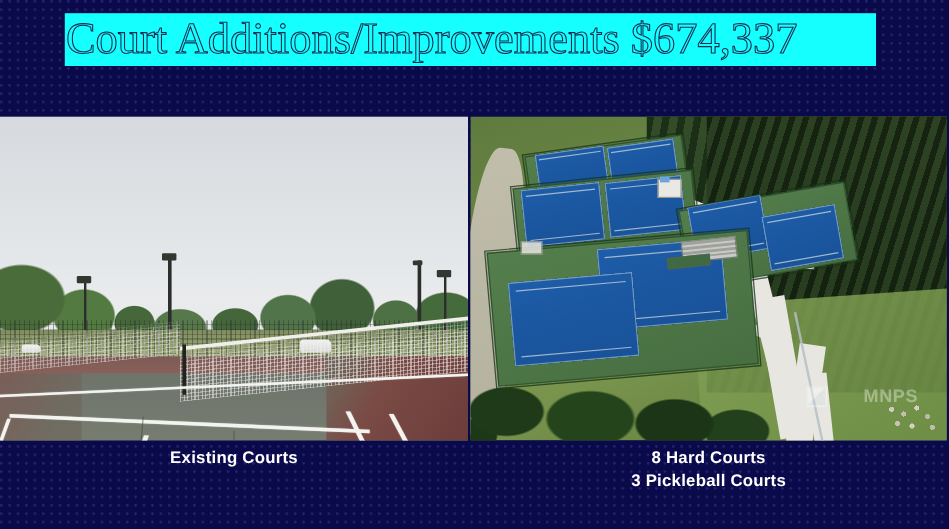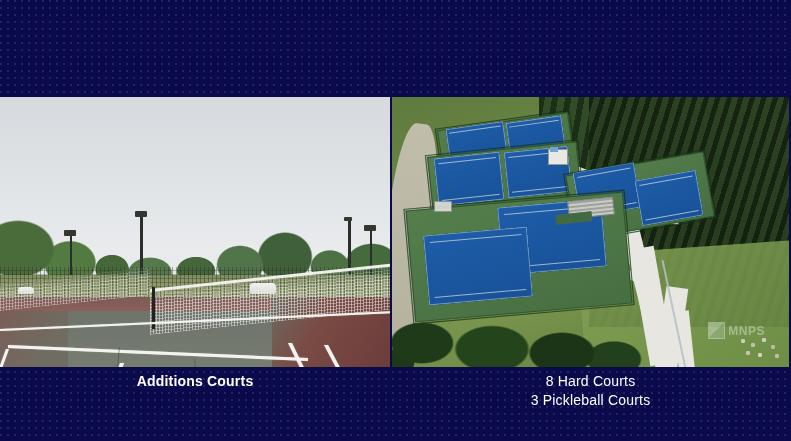--- a/index.html
+++ b/index.html
@@ -226,52 +226,56 @@
     opacity: .42;
   }
   .ar-wm-box {
     width: 15px; height: 15px;
     background:
       linear-gradient(135deg, rgba(255,255,255,.85) 50%, rgba(210,220,230,.6) 50%);
     border: 1px solid rgba(255,255,255,.7);
   }
   .ar-wm-text {
     font-family: "Liberation Sans", sans-serif;
-    font-size: 12px; letter-spacing: .5px;
+    font-size: 15px; letter-spacing: .5px;
     color: rgba(255,255,255,.85);
     font-weight: 700;
+    padding-left: 28px;
   }
 
   
   .caption {
     position: absolute;
     top: 372px;
     text-align: center;
     color: #ffffff;
   }
   #caption-left  { left: 0px;   width: 390px; }
   #caption-right { left: 392px; width: 397px; }
   .caption-title {
     font-size: 14px;
     font-weight: 700;
     line-height: 19px;
     letter-spacing: .2px;
   }
   .caption-line {
     font-size: 14px;
-    font-weight: 400;
+    font-weight: 700;
     line-height: 19px;
     letter-spacing: .2px;
   }
 </style>
 </head>
 <body>
 
 <div id="slide">
 
+  <div id="title-banner">
+    <span id="title-text">Court Additions/Improvements $674,337</span>
+  </div>
 
   <div class="photo" id="photo-left">
     <div class="ll-sky"></div>
     <div class="ll-treeline"></div>
 
     <div class="ll-post" style="left:70px;  top:136px; height:62px;"></div>
     <div class="ll-lamp-head" style="left:64px; top:133px;"></div>
     <div class="ll-post" style="left:140px; top:118px; height:82px; width:3px;"></div>
     <div class="ll-lamp-head" style="left:135px; top:114px;"></div>
     <div class="ll-post" style="left:348px; top:120px; height:86px; width:3px;"></div>
@@ -354,21 +358,21 @@
     <div class="ar-trees-bottom"></div>
     <div class="ar-rocks"></div>
 
     <div class="ar-watermark">
       <span class="ar-wm-box"></span>
       <span class="ar-wm-text">MNPS</span>
     </div>
   </div>
 
   <div class="caption" id="caption-left">
-    <div class="caption-title">Additions Courts</div>
+    <div class="caption-title">Existing Courts</div>
   </div>
 
   <div class="caption" id="caption-right">
     <div class="caption-line">8 Hard Courts</div>
     <div class="caption-line">3 Pickleball Courts</div>
   </div>
 
 </div>
 
 </body></html>

